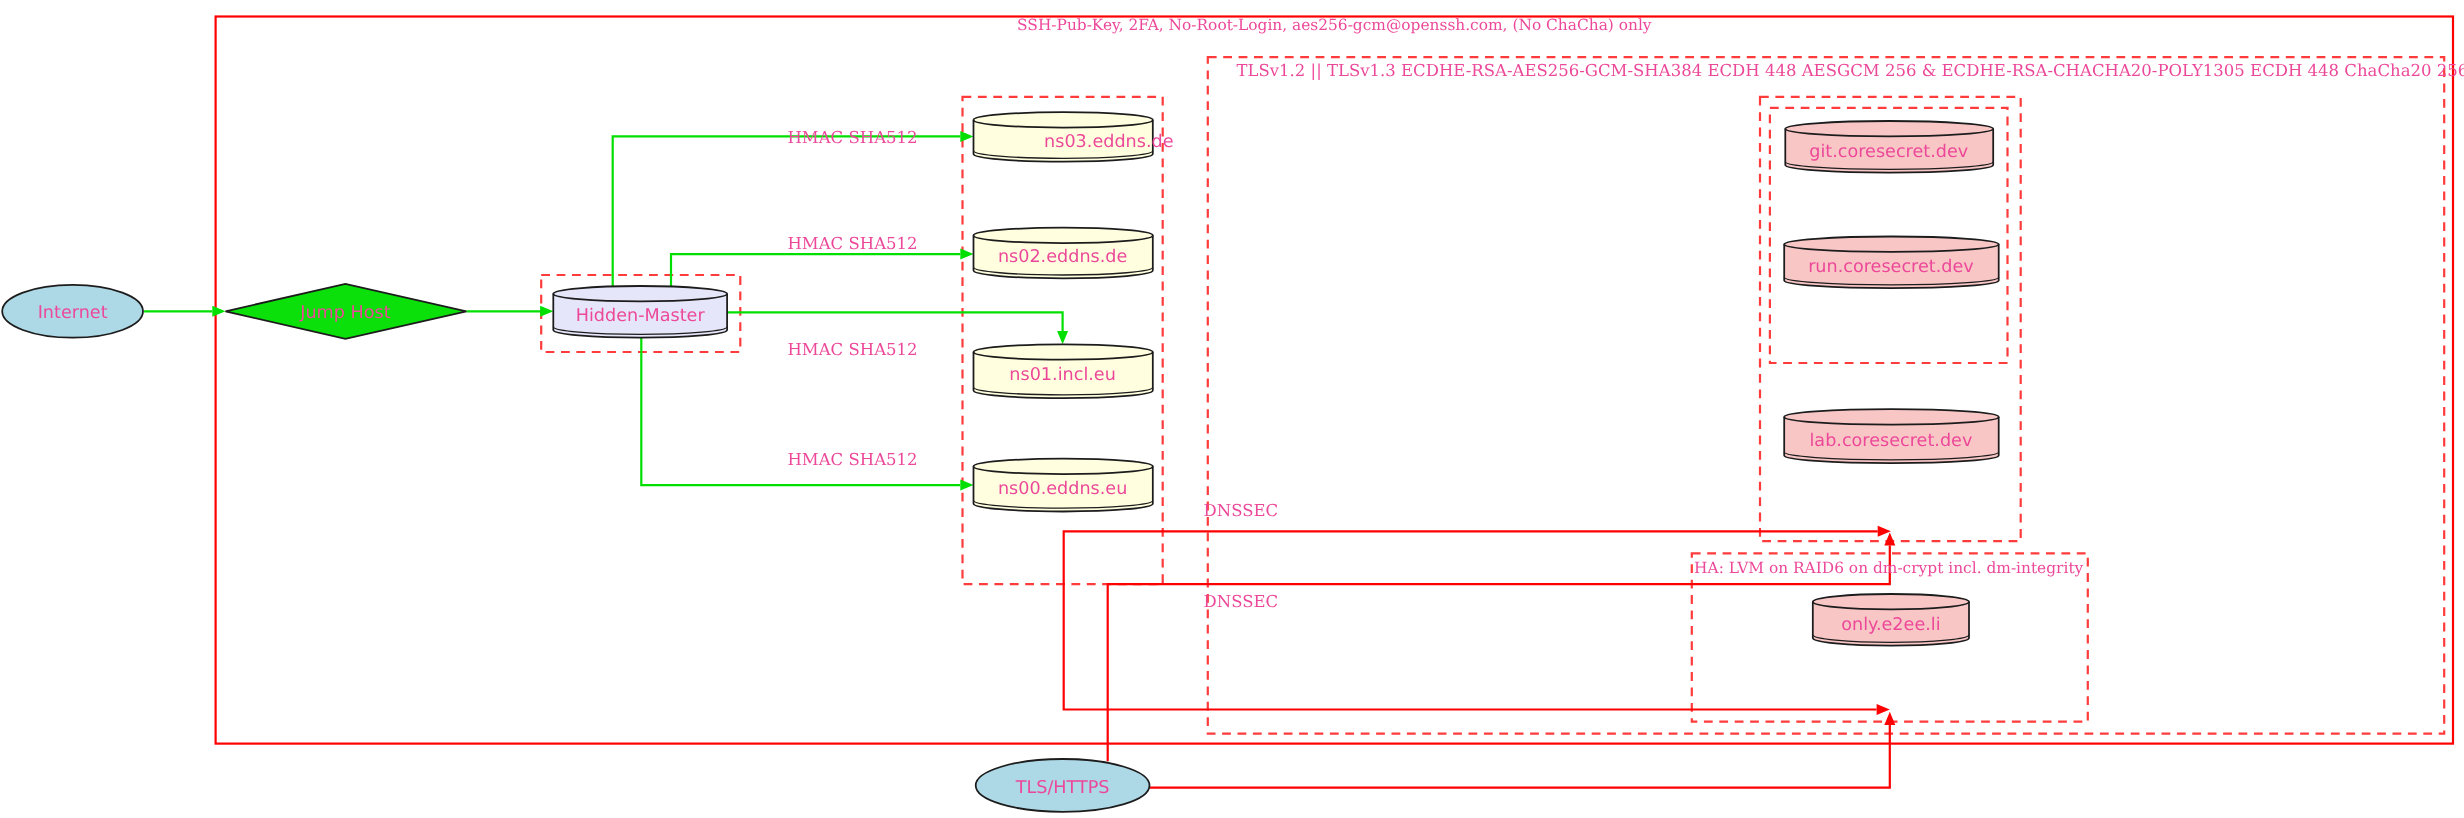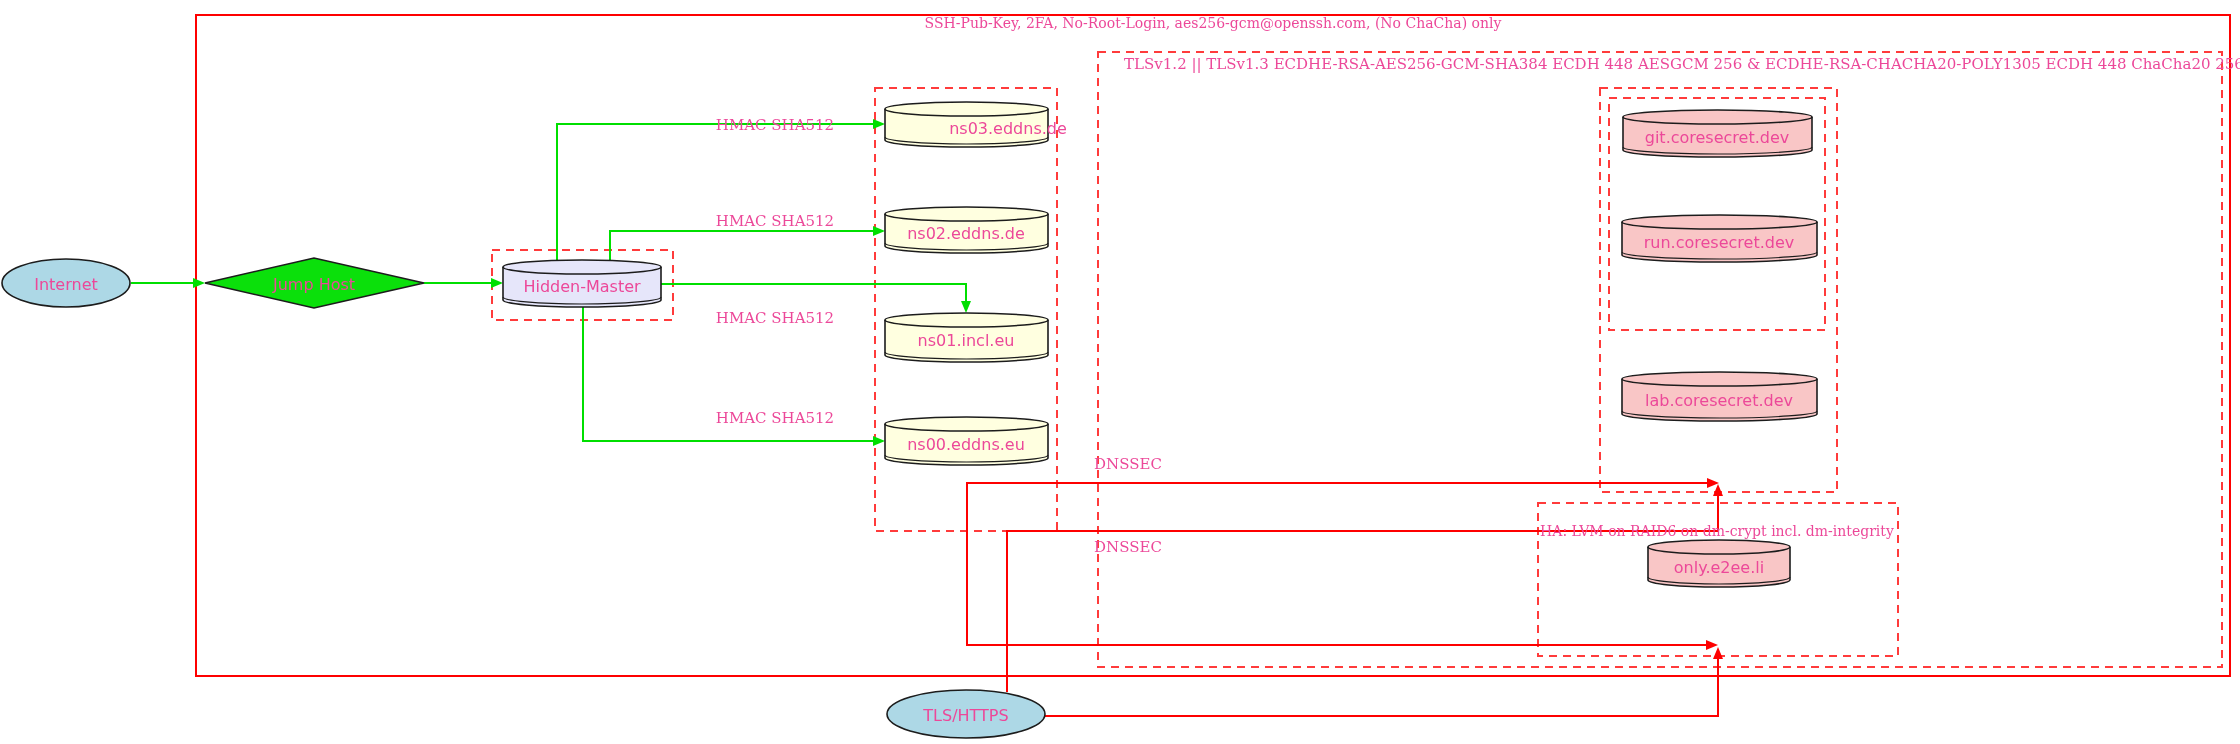--- a/index.html
+++ b/index.html
@@ -143,21 +143,21 @@
     <path d="M1648,577 A71,7 0 0 0 1790,577" fill="none" stroke="#1c1c1c" stroke-width="1.2"></path>
   </g>
 
   <g>
     <ellipse cx="966" cy="714" rx="79" ry="24" fill="#add8e6" stroke="#1c1c1c" stroke-width="1.6"></ellipse>
   </g>
 </svg>
 
 <div class="lbl cluster-lbl t14" style="left:1213px;top:23px;">SSH-Pub-Key, 2FA, No-Root-Login, aes256-gcm@openssh.com, (No ChaCha) only</div>
 <div class="lbl cluster-lbl t15" style="left:1660px;top:64px;">TLSv1.2 || TLSv1.3 ECDHE-RSA-AES256-GCM-SHA384 ECDH 448 AESGCM 256 &amp; ECDHE-RSA-CHACHA20-POLY1305 ECDH 448 ChaCha20 256</div>
-<div class="lbl cluster-lbl t14" style="left:1717px;top:531px;">HA: LVM on RAID6 on dm-crypt incl. dm-integrity</div>
+<div class="lbl cluster-lbl t14" style="left:1717px;top:517px;">HA: LVM on RAID6 on dm-crypt incl. dm-integrity</div>
 
 <div class="lbl edge-lbl" style="left:775px;top:125px;">HMAC SHA512</div>
 <div class="lbl edge-lbl" style="left:775px;top:221px;">HMAC SHA512</div>
 <div class="lbl edge-lbl" style="left:775px;top:318px;">HMAC SHA512</div>
 <div class="lbl edge-lbl" style="left:775px;top:418px;">HMAC SHA512</div>
 <div class="lbl edge-lbl" style="left:1128px;top:464px;">DNSSEC</div>
 <div class="lbl edge-lbl" style="left:1128px;top:547px;">DNSSEC</div>
 
 <div class="lbl node-lbl" style="left:66px;top:284px;">Internet</div>
 <div class="lbl node-lbl" style="left:314px;top:284px;text-align:right;">Jump Host</div>

